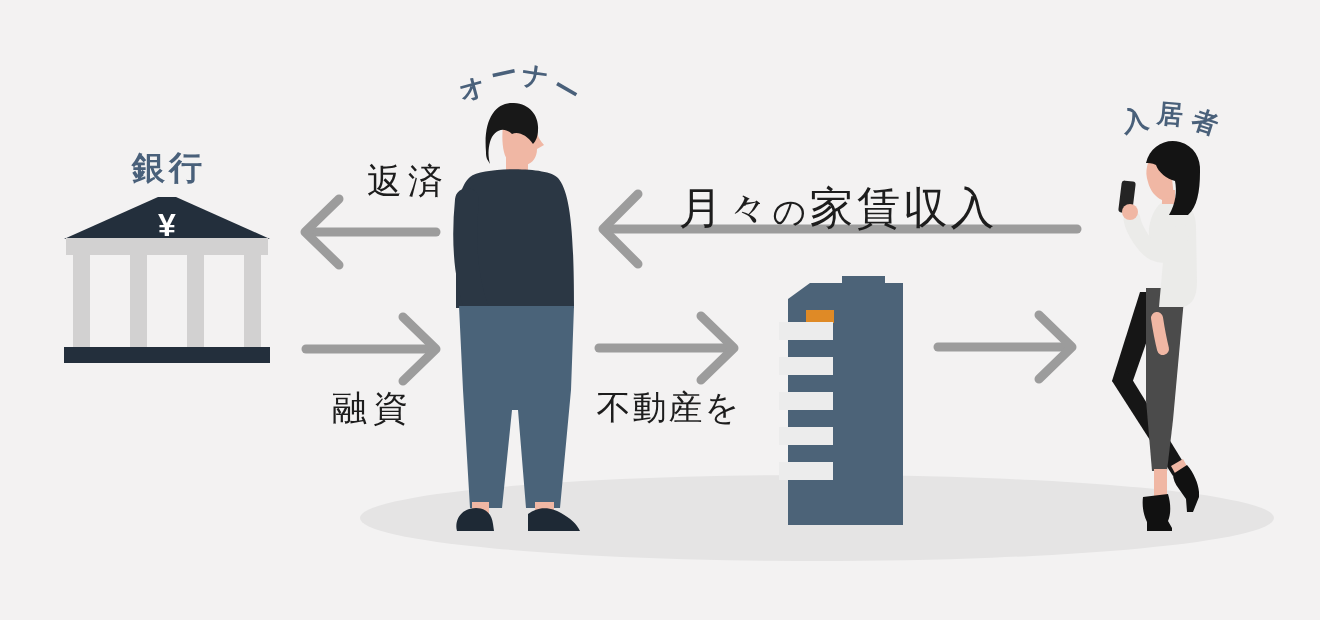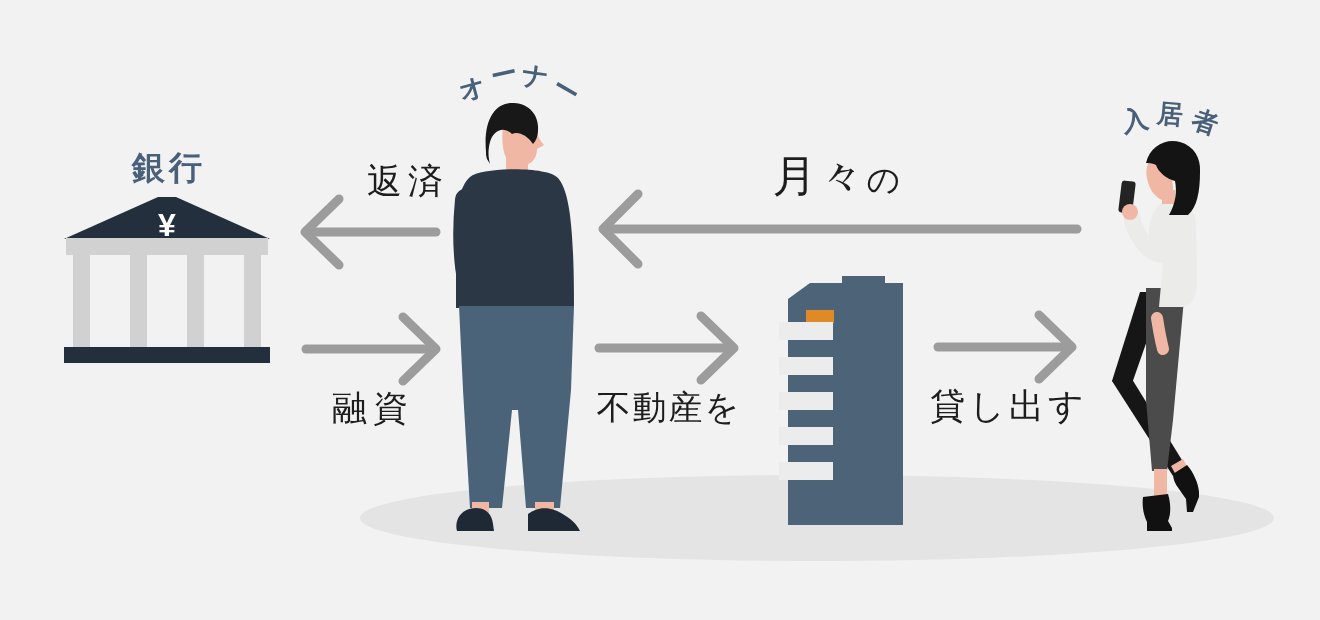--- a/index.html
+++ b/index.html
@@ -11,21 +11,21 @@
   svg.art{position:absolute;left:0;top:0;}
   .lbl{position:absolute;white-space:nowrap;color:#1d1d1d;font-weight:500;}
   .center-x{transform:translateX(-50%);}
   .flow-lbl{font-size:35px;letter-spacing:6px;}
   .entity-lbl{color:#49607a;font-weight:700;}
   .bank-lbl{font-size:33px;letter-spacing:4px;font-family:Liberation Serif, serif;}
   .arc-text{display:flex;font-size:26px;}
   .arc-text span{display:inline-block;}
   .arc-owner{gap:5px;}
   .arc-tenant{gap:9px;}
-  .rent-income-lbl{display:flex;align-items:baseline;letter-spacing:3px;}
+  .rent-income-lbl{display:flex;align-items:baseline;letter-spacing:3px;margin-top:32px;}
   .ri-big{font-size:44px;}
   .ri-small{font-size:33px;}
   .purchase-lbl{font-size:34px;letter-spacing:2px;line-height:1.32;text-align:center;white-space:nowrap;}
   .rentout-lbl{letter-spacing:4px;}
 </style>
 </head>
 <body>
 
 <div class="stage">
 
@@ -163,20 +163,20 @@
     </div>
 
   <div class="lbl flow-lbl center-x" style="left:374px;top:158px;margin-left:34px;">返済</div>
 
   <div class="lbl flow-lbl center-x" style="left:373px;top:385px;">融資</div>
 
   <div class="lbl purchase-lbl center-x" style="left:669px;top:385px;">
     <div>不動産を</div>
   </div>
 
-  <div class="lbl flow-lbl rentout-lbl center-x" style="left:1009px;top:383px;">貸し出す</div>
 
   <div class="lbl rent-income-lbl center-x" style="left:838px;top:147px;">
     <span class="ri-big">月々</span>
     <span class="ri-small">の</span>
+    <span class="ri-big">家賃収入</span>
   </div>
 
 </div>
 
 </body></html>

